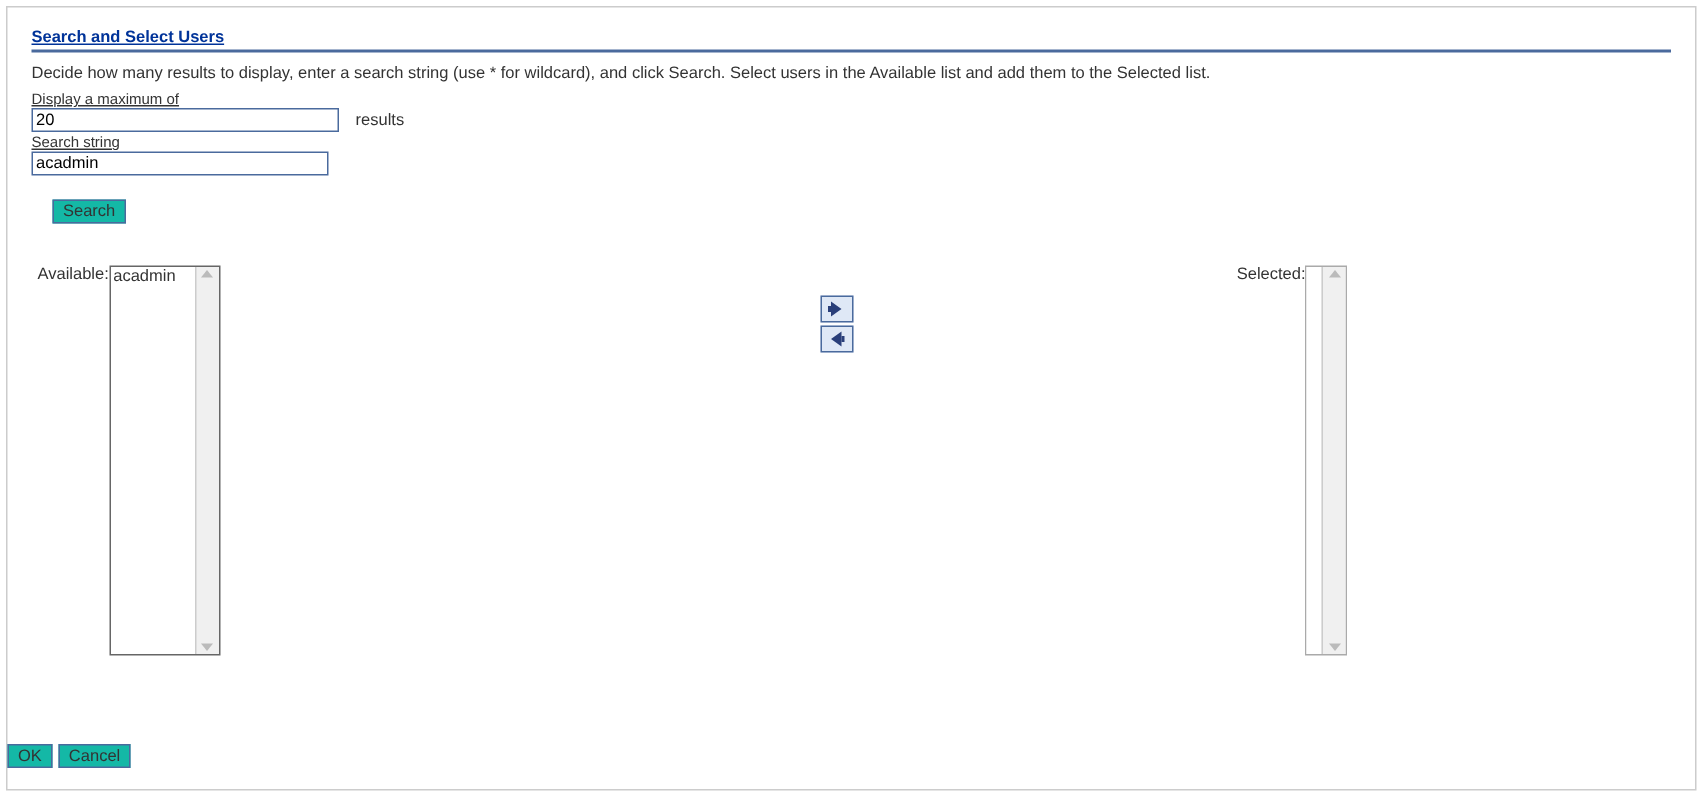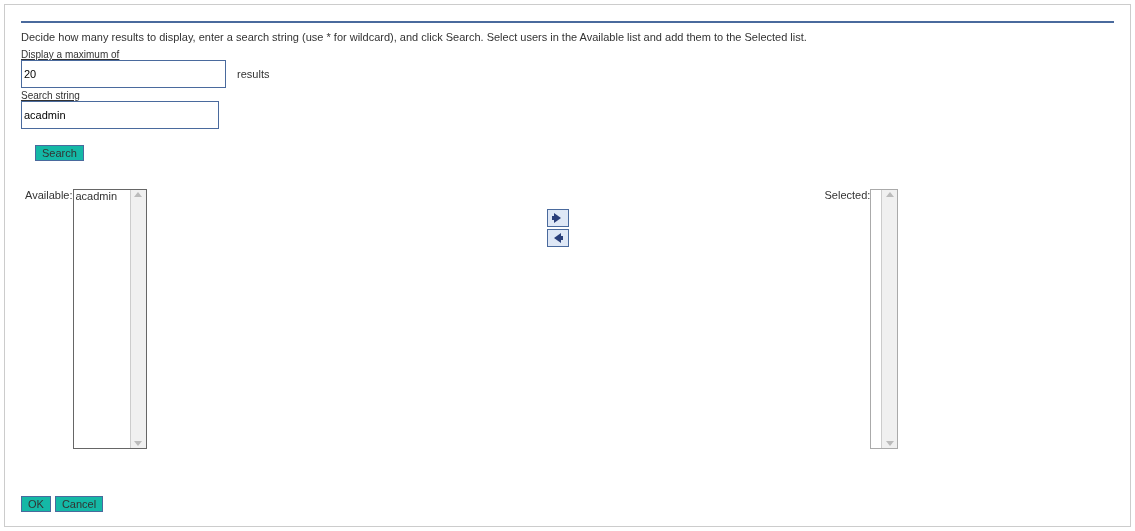--- a/index.html
+++ b/index.html
@@ -40,21 +40,21 @@
       font-size: 10px;
       color: #333;
       text-decoration: underline;
       display: block;
     }
     .text-input {
       font-family: Tahoma, Arial, sans-serif;
       font-size: 11px;
       border: 1px solid #4a6a9d;
       padding: 0 2px;
-      height: 28px;
+      height: 16px;
       line-height: 14px;
       background: #fff;
     }
     .max-input { width: 205px; }
     .search-string-input { width: 198px; }
     .results-text {
       font-size: 11px;
       margin-left: 8px;
     }
     .btn {
@@ -166,33 +166,34 @@
     }
     .arrow-left::after {
       content: "";
       position: absolute;
       right: -9px; top: -2px;
       width: 2px; height: 4px;
       background: #2a3f7a;
     }
     .bottom-bar {
       position: absolute;
-      left: 16px;
+      left: 0;
       bottom: 14px;
       display: flex;
       gap: 4px;
     }
     .spacer-big { flex: 0 0 400px; }
     .spacer-to-selected { flex: 0 0 256px; }
   </style>
 </head>
 <body>
 
 <div class="container">
 
+  <span class="section-title">Search and Select Users</span>
   <div class="hr-line"></div>
 
   <div class="instructions">Decide how many results to display, enter a search string (use * for wildcard), and click Search. Select users in the Available list and add them to the Selected list.</div>
 
   <div>
     <label class="field-label">Display a maximum of</label>
     <input type="text" class="text-input max-input" value="20" style="">
     <span class="results-text">results</span>
   </div>
 

